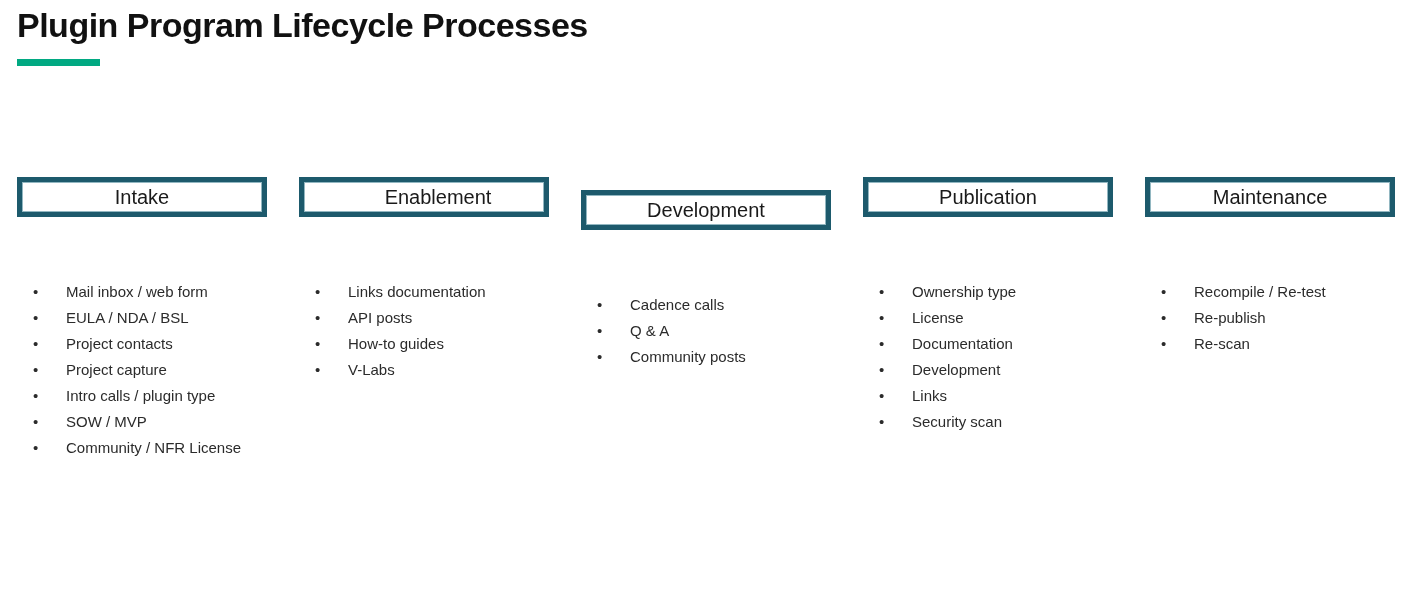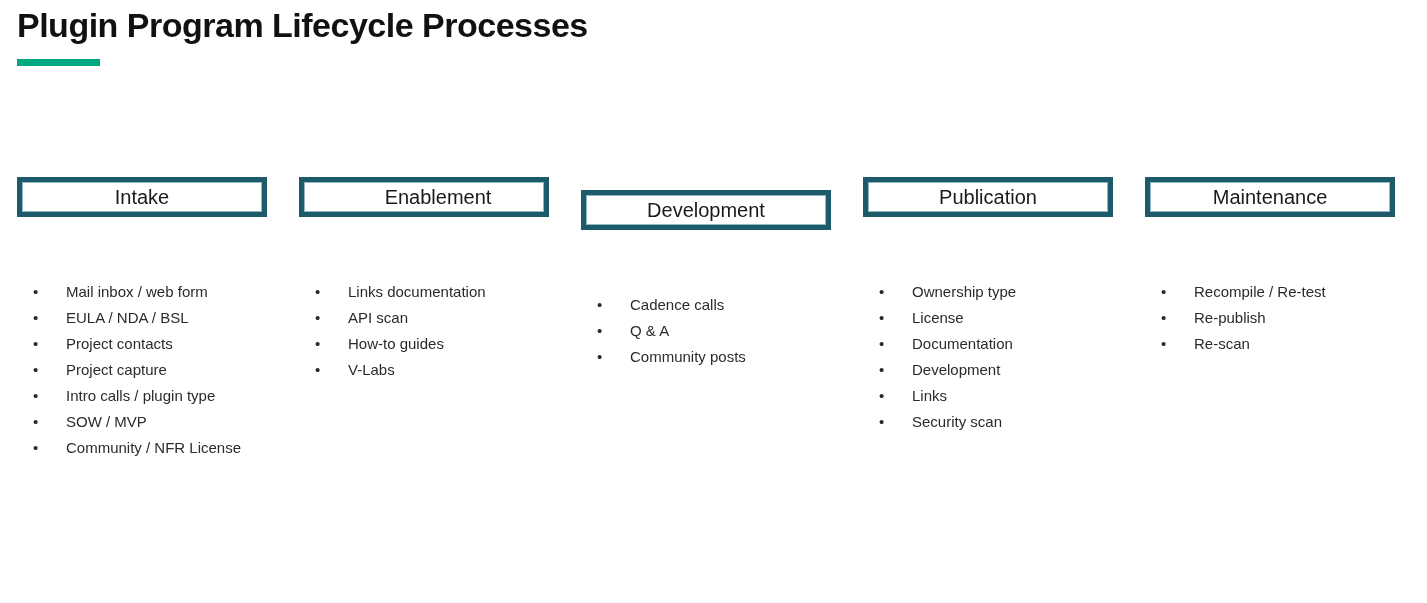--- a/index.html
+++ b/index.html
@@ -104,21 +104,21 @@
         <li>Community / NFR License</li>
       </ul>
     </div>
 
     <div class="column">
       <div class="header-box" style="border-color: rgb(29, 90, 108); padding-left: 28px;">
         <span class="header-label">Enablement</span>
       </div>
       <ul class="items">
         <li>Links documentation</li>
-        <li>API scan</li>
+        <li>API posts</li>
         <li>How-to guides</li>
         <li>V-Labs</li>
       </ul>
     </div>
 
     <div class="column">
       <div class="header-box" style="border-color: rgb(29, 90, 108); margin-top: 13px;">
         <span class="header-label">Development</span>
       </div>
       <ul class="items">

